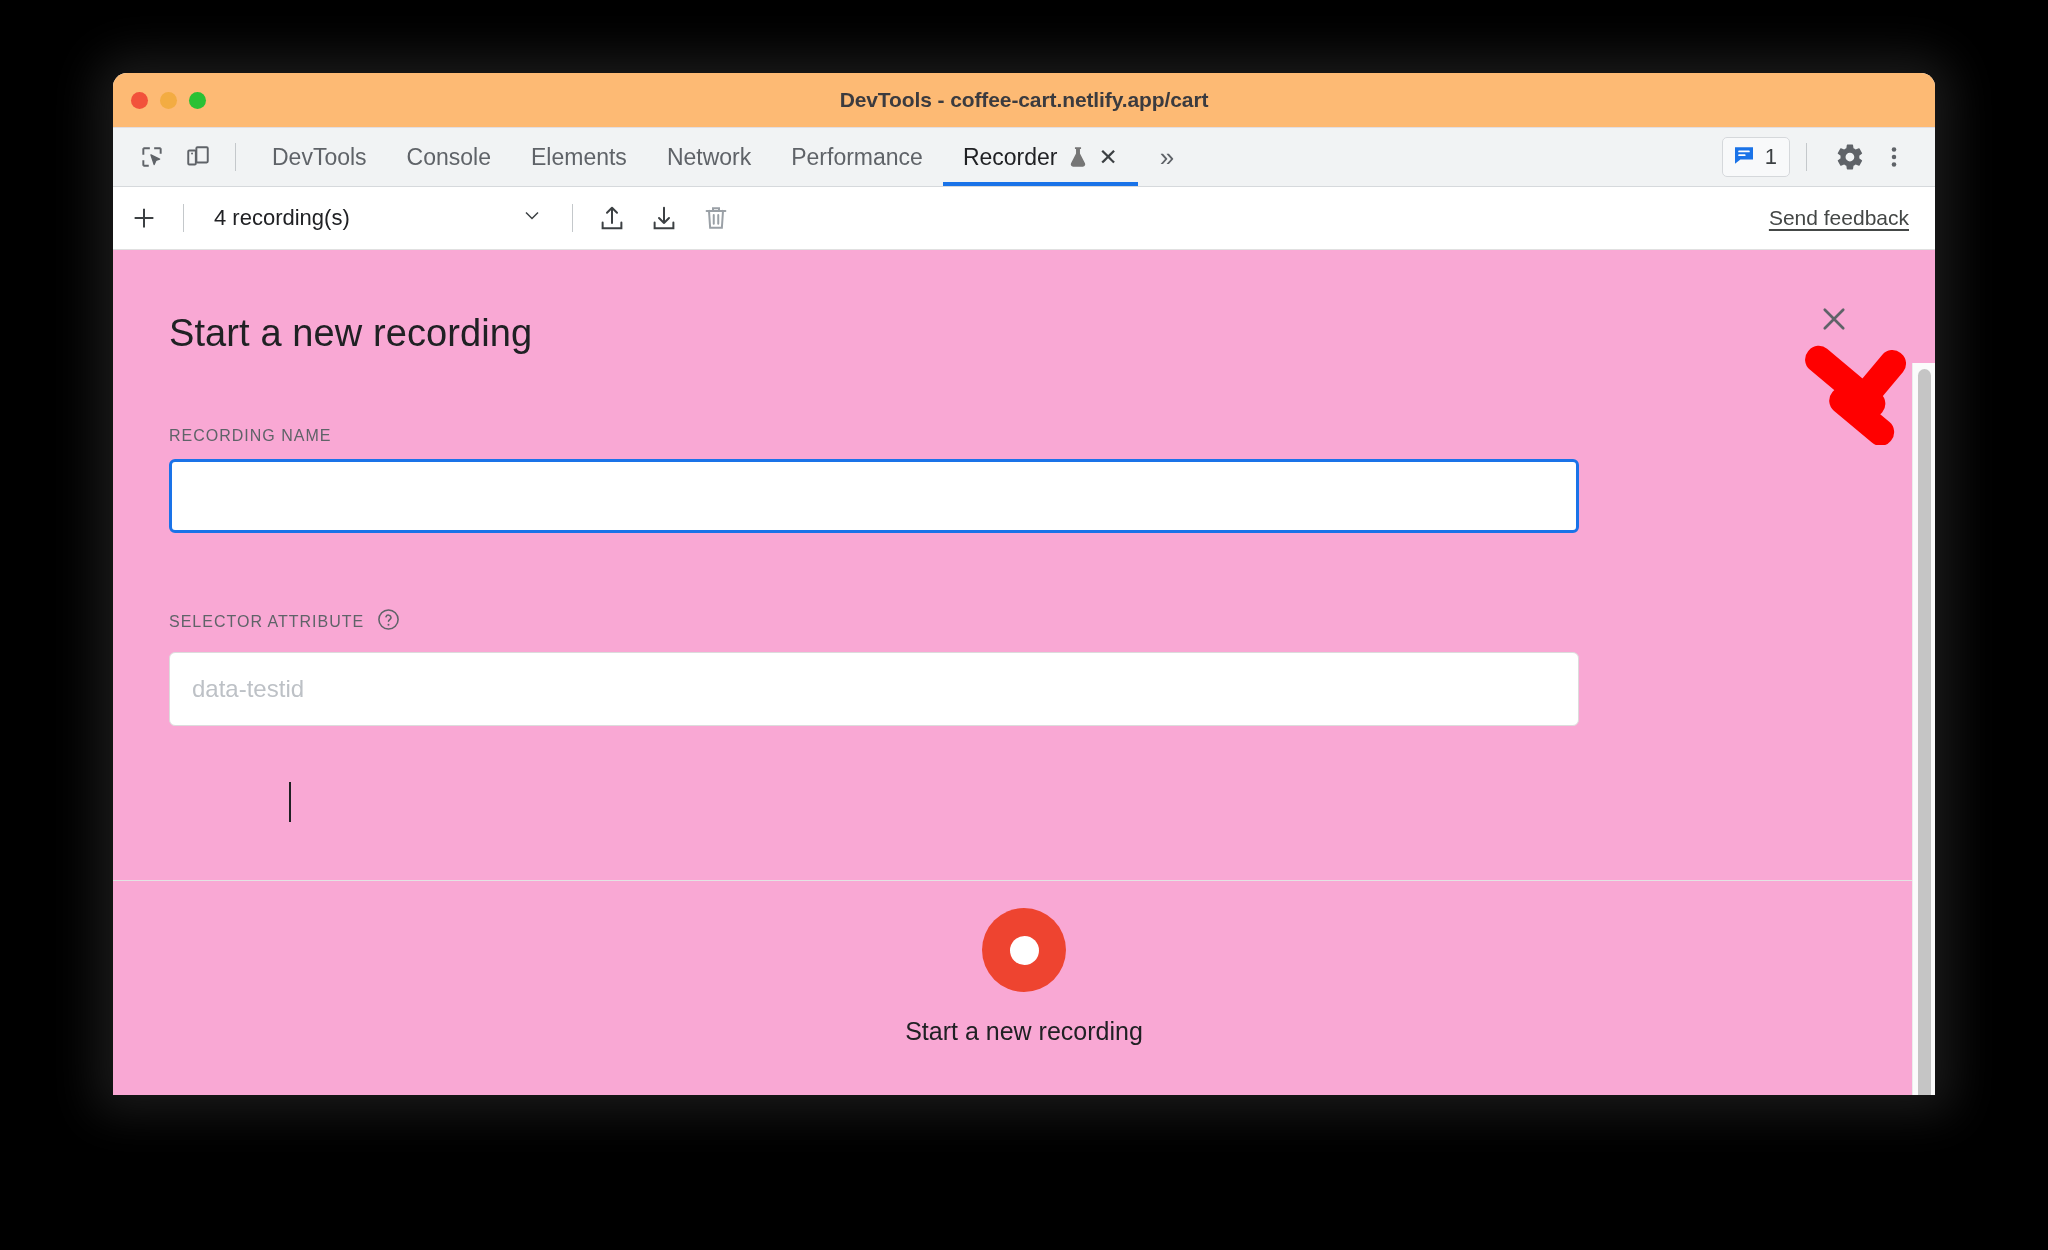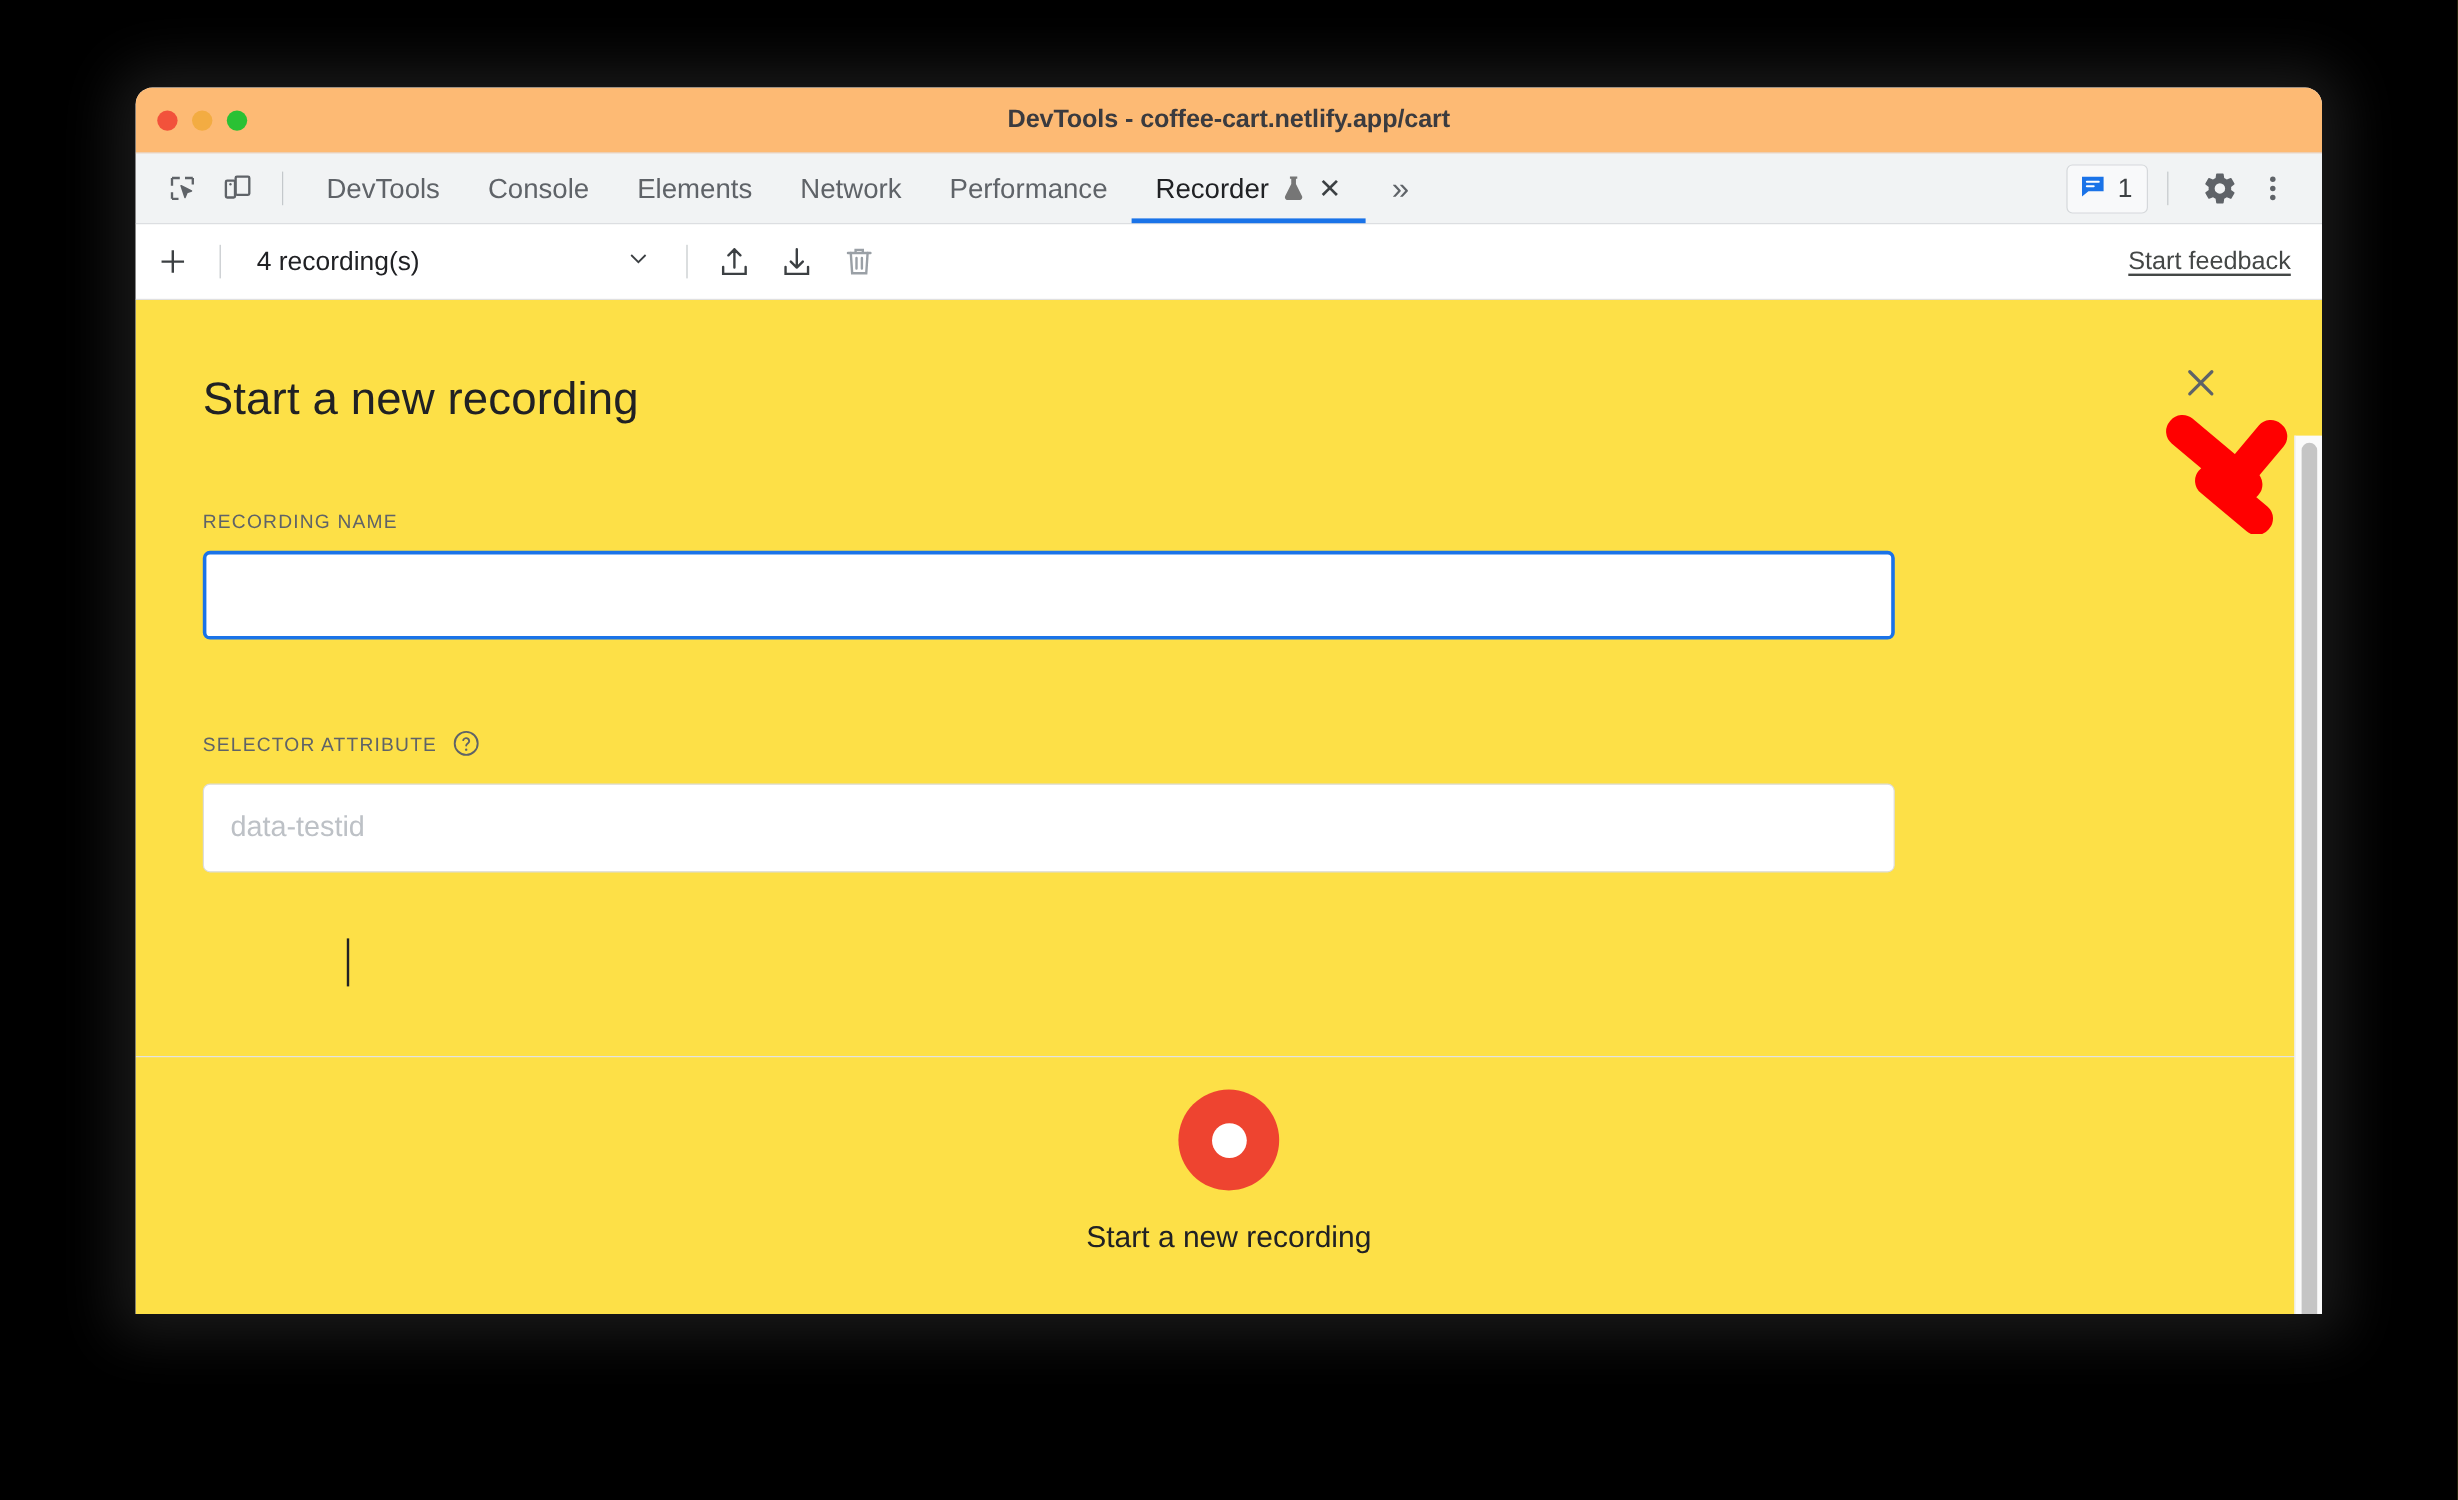--- a/index.html
+++ b/index.html
@@ -173,21 +173,21 @@
     font-size: 21px;
     color: #444746;
     text-decoration: underline;
     text-underline-offset: 4px;
   }
 
   
   #panel {
     position: relative;
     height: 847px;
-    background: #fde047;
+    background: #f9a8d4;
     overflow: hidden;
   }
   #panel-close {
     position: absolute;
     right: 78px;
     top: 46px;
     width: 46px; height: 46px;
     display: flex; align-items: center; justify-content: center;
   }
   #form-area {
@@ -437,21 +437,21 @@
     </div>
 
     <div class="tb-icon">
       <svg width="30" height="30" viewBox="0 0 24 24" fill="none" stroke="#9aa0a6" stroke-width="1.6" stroke-linecap="round">
         <path d="M4.5 6.3h15M9.6 6.3V4.2h4.8v2.1"></path>
         <path d="M6.4 6.3l.9 13.5h9.4l.9-13.5"></path>
         <path d="M10.2 9.6v7M13.8 9.6v7"></path>
       </svg>
     </div>
 
-    <a id="send-feedback" href="#">Start feedback</a>
+    <a id="send-feedback" href="#">Send feedback</a>
   </div>
 
   <div id="panel">
 
     <div id="panel-close">
       <svg width="34" height="34" viewBox="0 0 24 24" stroke="#5f6368" stroke-width="1.9" stroke-linecap="round">
         <path d="M5.5 5.5l13 13M18.5 5.5l-13 13"></path>
       </svg>
     </div>
 

